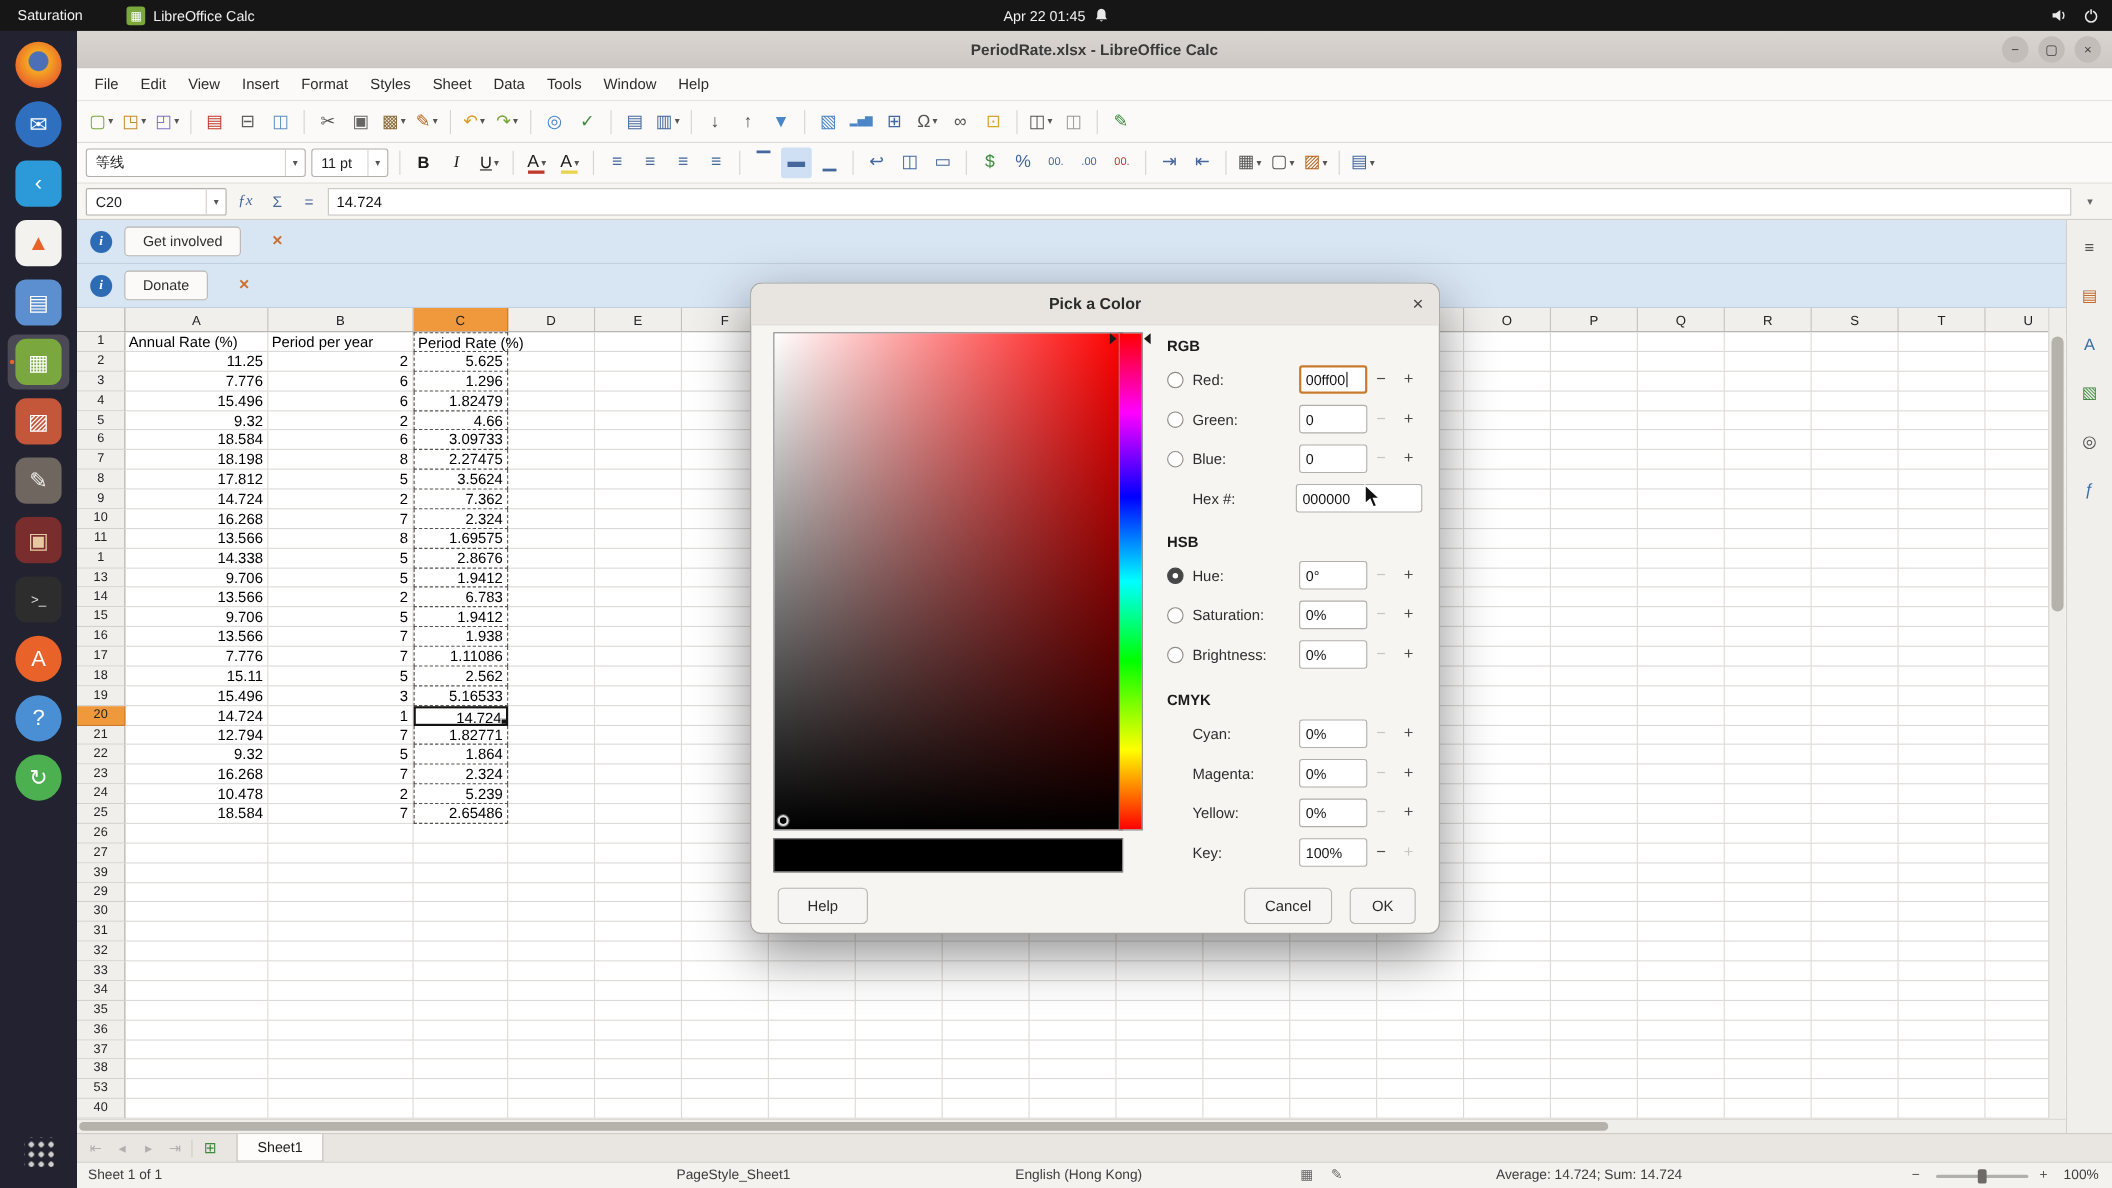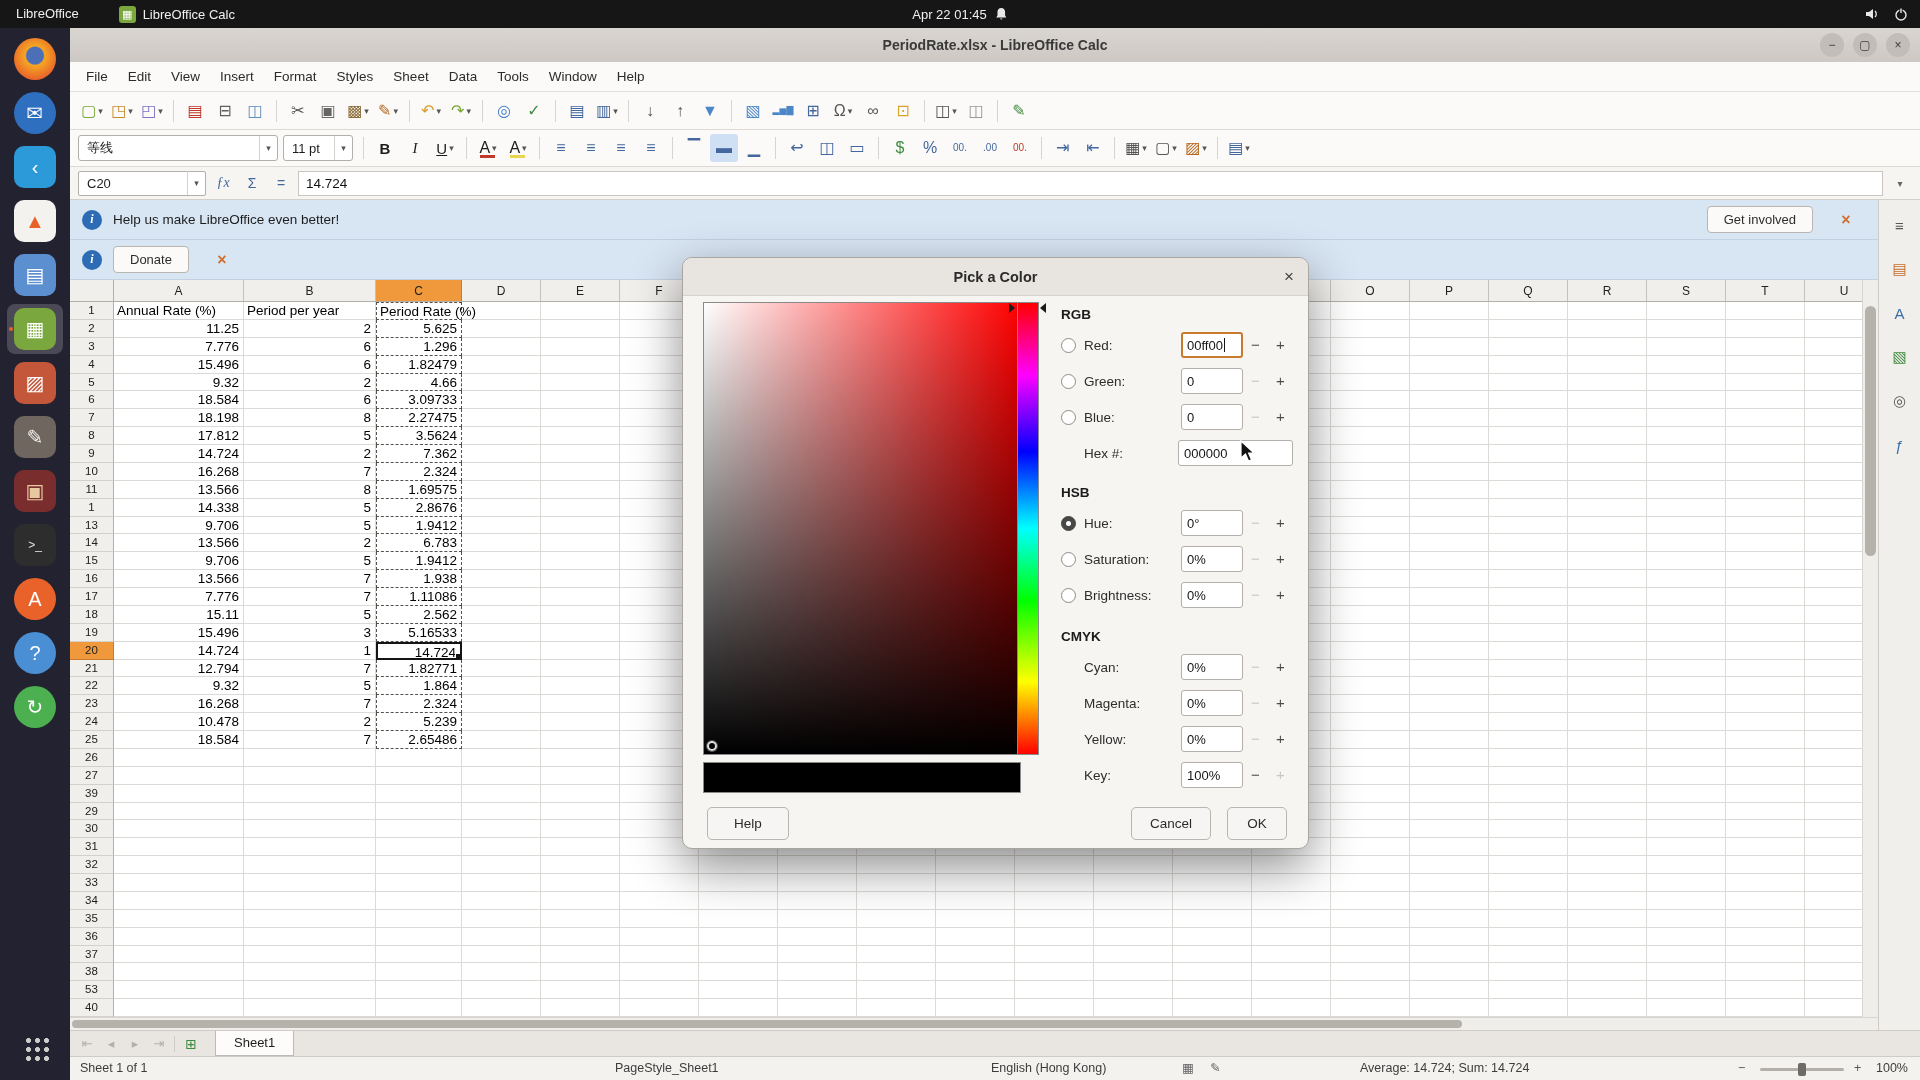--- a/index.html
+++ b/index.html
@@ -95,21 +95,21 @@
   .rail-icon{width:26px;height:26px;display:flex;align-items:center;justify-content:center;font-size:15px}
 
   #tabbar{height:26px;background:#e9e6e2;border-top:1px solid #cfccc7;display:flex;align-items:center;padding-left:8px;gap:6px;flex:none;font-size:13px}
   .tnav{width:18px;text-align:center;color:#b3afac;font-size:13px}
   .tsep{width:1px;height:16px;background:#cfccc7}
   .tadd{width:20px;text-align:center;color:#3f8a3f;font-size:14px}
   .sheet-tab{height:25px;background:#fdfcfb;border:1px solid #bdb9b4;border-top:none;padding:0 18px;line-height:23px;color:#1d1d1d;margin-left:8px}
 
   #statusbar{height:24px;background:#f4f2ef;border-top:1px solid #cfccc7;position:relative;font-size:12.5px;color:#3d3d3d;flex:none}
   .sb{position:absolute;top:0;line-height:23px;white-space:nowrap}
-  #sb-pos{left:10px} #sb-style{left:545px} #sb-lang{left:921px}
+  #sb-pos{left:10px} #sb-style{left:545px} #sb-lang{left:853px}
   #sb-sel{left:1112px;color:#666} #sb-mod{left:1140px;color:#666}
   #sb-stats{left:1290px}
   #sb-zout{left:1668px;color:#555} #sb-zin{left:1784px;color:#555} #sb-zval{left:1806px}
   #sb-slider{position:absolute;left:1690px;top:11px;width:84px;height:3px;background:#b3afaa;border-radius:2px}
   #sb-knob{position:absolute;left:38px;top:-5px;width:8px;height:13px;background:#6e6a66;border-radius:2px}
 
   
   #color-dialog{position:absolute;left:682px;top:257px;width:627px;height:592px;background:#f6f5f2;border:1px solid #a9a5a0;border-radius:10px;box-shadow:0 18px 50px rgba(0,0,0,.45);z-index:70}
   .dlg-title{height:38px;background:#e8e5e1;border-bottom:1px solid #d5d1cc;border-radius:10px 10px 0 0;position:relative;text-align:center}
   .dlg-title-text{line-height:38px;font-size:14.5px;font-weight:700;color:#2b2b2b}
@@ -142,21 +142,21 @@
   #ok-btn{left:544px;top:549px;width:60px}
 
   #mouse-cursor{position:absolute;left:1240px;top:440px;z-index:99}
 </style>
 </head>
 <body>
 
 <div id="desktop">
 
   <div id="topbar">
-    <div id="activities">LibreOffice</div>
+    <div id="activities">Saturation</div>
     <div class="tb-app">
       <span class="mini-calc">▦</span>
       <span>LibreOffice Calc</span>
     </div>
     <div class="tb-center">
       <span id="clock">Apr 22 01:45</span>
       <svg width="12" height="14">
           <path d="M6 1 C3.5 1 2.2 3 2.2 5.2 L2.2 8.5 L1 10.5 L11 10.5 L9.8 8.5 L9.8 5.2 C9.8 3 8.5 1 6 1 Z M4.6 11.5 A1.5 1.5 0 0 0 7.4 11.5 Z" fill="#e8e8e8"></path>
         </svg>
     </div>
@@ -472,21 +472,20 @@
         <span>14.724</span>
       </div>
       <span class="fb-icon small">▾</span>
     </div>
 
     <div id="content-row">
       <div id="left-col">
 
         <div class="infobar" id="info1">
           <span class="ib-icon">i</span>
-          <span class="ib-text">Help us make LibreOffice even better!</span>
           <span class="ib-btn">Get involved</span>
           <span class="ib-close">×</span>
         </div>
         <div class="infobar" id="info2">
           <span class="ib-icon">i</span>
           <span class="ib-btn">Donate</span>
           <span class="ib-close">×</span>
         </div>
 
         <div id="gridwrap">

